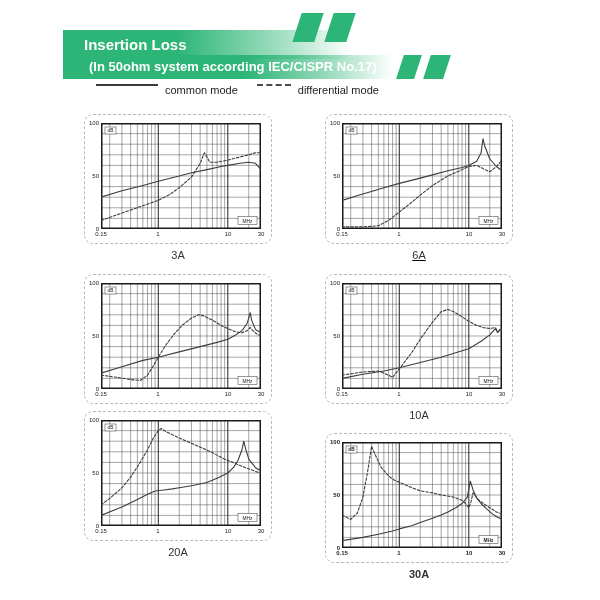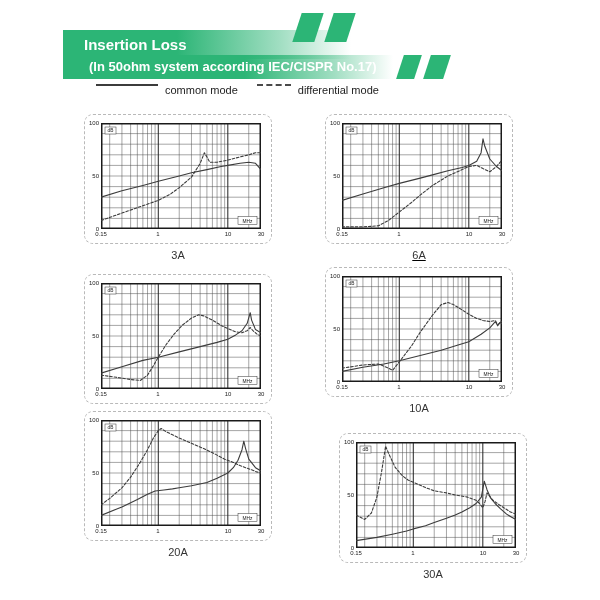--- a/index.html
+++ b/index.html
@@ -216,21 +216,21 @@
               <polyline points="0.0,90.1 20.9,83.7 41.9,77.4 57.3,74.2 78.2,68.9 99.2,63.6 116.1,59.4 126.8,56.2 134.7,51.9 141.0,47.7 146.2,40.3 149.2,29.7 150.6,37.1 154.5,46.6 160.0,49.8" fill="none" stroke="#3c3c3c" stroke-width="1.1" stroke-linejoin="round" stroke-linecap="round"></polyline>
               <polyline points="0.0,92.2 15.4,94.3 29.6,96.5 39.2,97.5 46.5,92.2 52.4,82.7 57.3,74.2 65.2,61.5 73.3,50.9 81.1,42.4 90.5,35.0 97.6,31.8 102.7,32.9 111.4,37.1 120.1,42.4 126.8,45.6 134.7,48.8 141.0,49.8 146.2,47.7 149.2,44.5 152.0,47.7 155.7,50.9 160.0,53.0" fill="none" stroke="#3c3c3c" stroke-width="1.1" stroke-linejoin="round" stroke-linecap="round" stroke-dasharray="2.6,1.8"></polyline>
             </svg>
           <div class="tick xlab x0">0.15</div>
           <div class="tick xlab x1">1</div>
           <div class="tick xlab x2">10</div>
           <div class="tick xlab x3">30</div>
         </div>
       </div>
     </div>
-      <div class="chart-block" style="position: absolute; left: 325px; top: 267px;">
+      <div class="chart-block" style="position: absolute; left: 325px; top: 274px;">
       <div class="box">
         <div class="plot-wrap">
           <div class="tick ylab y0">100</div>
           <div class="tick ylab y1">50</div>
           <div class="tick ylab y2">0</div>
           <svg class="plot" viewBox="0 0 160 106" preserveAspectRatio="none">
               <line x1="0" y1="95.4" x2="160" y2="95.4" stroke="#4d4d4d" stroke-width="0.5"></line>
               <line x1="0" y1="84.8" x2="160" y2="84.8" stroke="#4d4d4d" stroke-width="0.5"></line>
               <line x1="0" y1="74.2" x2="160" y2="74.2" stroke="#4d4d4d" stroke-width="0.5"></line>
               <line x1="0" y1="63.599999999999994" x2="160" y2="63.599999999999994" stroke="#4d4d4d" stroke-width="0.5"></line>
@@ -318,21 +318,21 @@
               <polyline points="0.0,84.8 8.7,78.4 20.9,67.8 29.6,57.2 39.2,42.4 46.5,29.7 52.4,18.0 57.3,10.6 60.2,8.5 65.2,11.7 71.5,14.8 78.2,18.0 90.5,23.3 102.7,28.6 113.8,33.9 123.6,39.2 132.3,42.4 139.1,45.6 144.6,47.7 150.6,49.8 155.7,51.9 160.0,53.0" fill="none" stroke="#3c3c3c" stroke-width="1.1" stroke-linejoin="round" stroke-linecap="round" stroke-dasharray="2.6,1.8"></polyline>
             </svg>
           <div class="tick xlab x0">0.15</div>
           <div class="tick xlab x1">1</div>
           <div class="tick xlab x2">10</div>
           <div class="tick xlab x3">30</div>
         </div>
       </div>
       <div class="chart-title">20A</div>
     </div>
-      <div class="chart-block" style="position: absolute; left: 339px; top: 433px;">
+      <div class="chart-block" style="position: absolute; left: 325px; top: 433px; font-weight: bold;">
       <div class="box">
         <div class="plot-wrap">
           <div class="tick ylab y0">100</div>
           <div class="tick ylab y1">50</div>
           <div class="tick ylab y2">0</div>
           <svg class="plot" viewBox="0 0 160 106" preserveAspectRatio="none">
               <line x1="0" y1="95.4" x2="160" y2="95.4" stroke="#4d4d4d" stroke-width="0.5"></line>
               <line x1="0" y1="84.8" x2="160" y2="84.8" stroke="#4d4d4d" stroke-width="0.5"></line>
               <line x1="0" y1="74.2" x2="160" y2="74.2" stroke="#4d4d4d" stroke-width="0.5"></line>
               <line x1="0" y1="63.599999999999994" x2="160" y2="63.599999999999994" stroke="#4d4d4d" stroke-width="0.5"></line>

